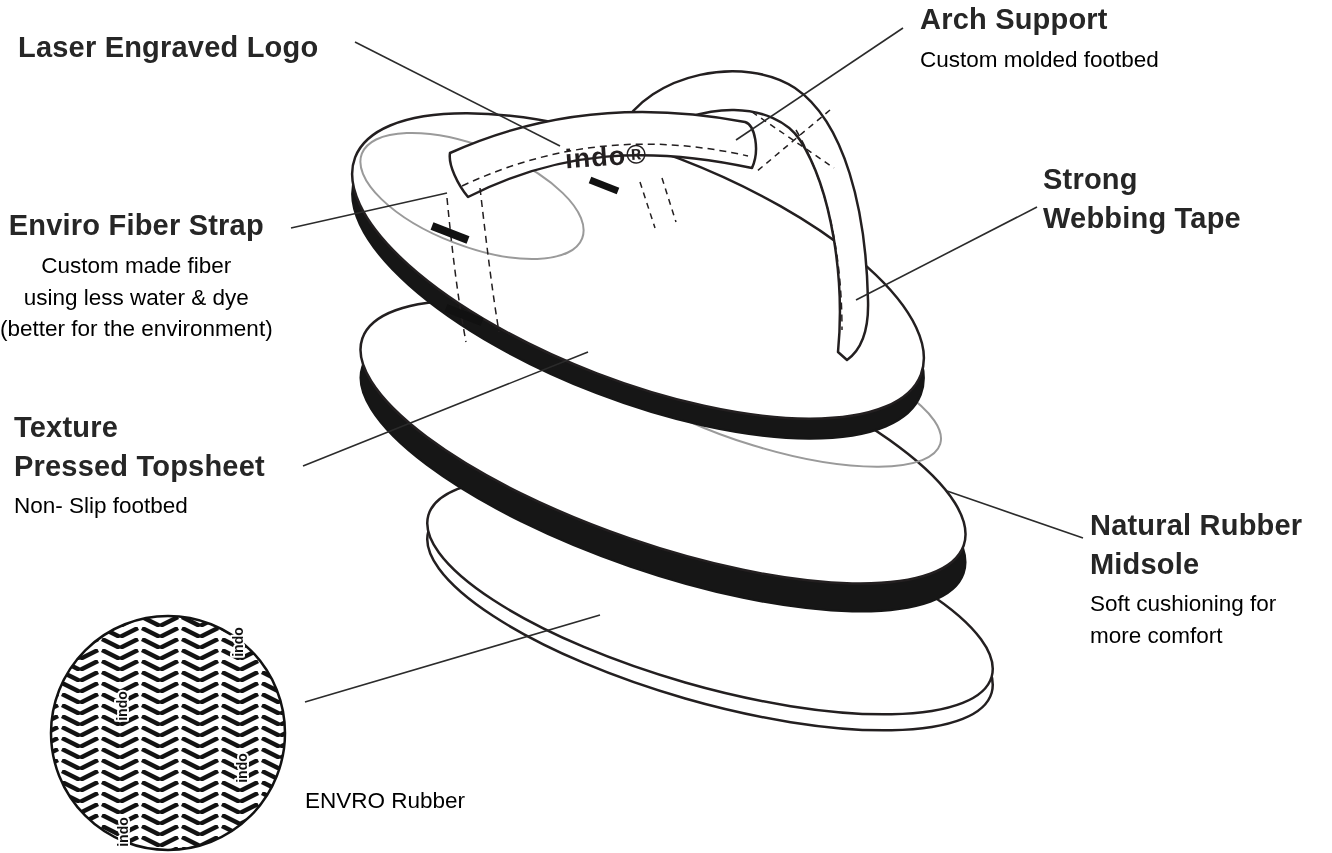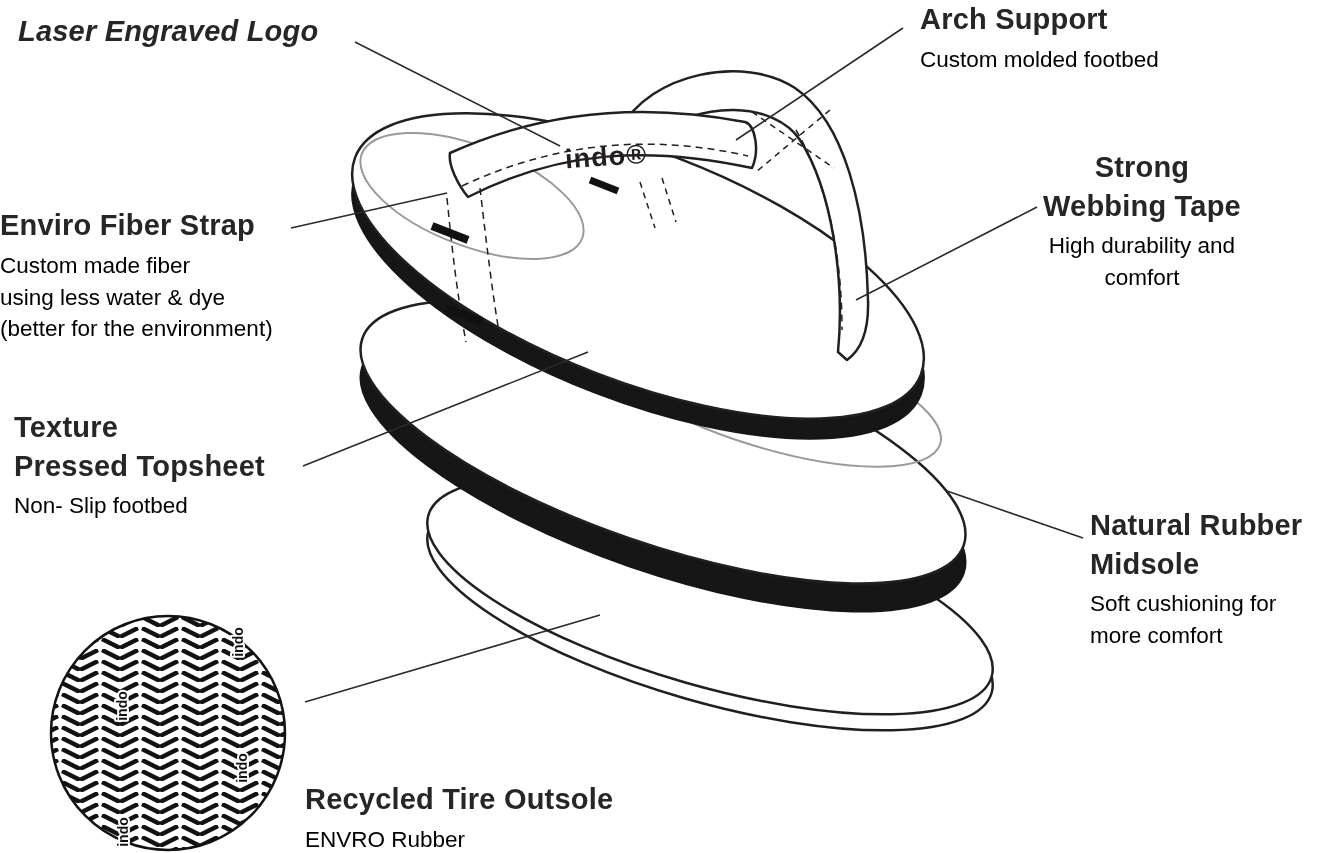--- a/index.html
+++ b/index.html
@@ -93,54 +93,51 @@
       <line x1="355" y1="42" x2="560" y2="146"></line>
       <line x1="903" y1="28" x2="736" y2="140"></line>
       <line x1="291" y1="228" x2="447" y2="193"></line>
       <line x1="1037" y1="207" x2="856" y2="300"></line>
       <line x1="303" y1="466" x2="588" y2="352"></line>
       <line x1="1083" y1="538" x2="947" y2="491"></line>
       <line x1="600" y1="615" x2="305" y2="702"></line>
     </g>
   </svg>
 
-  <div class="callout" style="left:18px;top:12px;font-style:italic;">
+  <div class="callout" style="left:18px;top:28px;">
     <div class="title">Laser Engraved Logo</div>
   </div>
 
   <div class="callout" style="left:920px;top:0px;">
     <div class="title">Arch Support</div>
     <div class="desc">Custom molded footbed</div>
   </div>
 
-  <div class="callout" style="left:0px;top:206px;">
+  <div class="callout" style="left:0px;top:206px;text-align:center;">
     <div class="title">Enviro Fiber Strap</div>
     <div class="desc">Custom made fiber
 using less water &amp; dye
 (better for the environment)</div>
   </div>
 
-  <div class="callout" style="left:1043px;top:148px;text-align:center;">
+  <div class="callout" style="left:1043px;top:160px;">
     <div class="title">Strong
 Webbing Tape</div>
-    <div class="desc">High durability and
-comfort</div>
   </div>
 
   <div class="callout" style="left:14px;top:408px;">
     <div class="title">Texture
 Pressed Topsheet</div>
     <div class="desc">Non- Slip footbed</div>
   </div>
 
   <div class="callout c-midsole" style="left:1090px;top:506px;">
     <div class="title">Natural Rubber
 Midsole</div>
     <div class="desc">Soft cushioning for
 more comfort</div>
   </div>
 
   <div class="callout" style="left:305px;top:780px;">
-    <div class="title">Recycled Tire Outsole</div>
     <div class="desc">ENVRO Rubber</div>
   </div>
 
 </div>
 
 </body></html>

